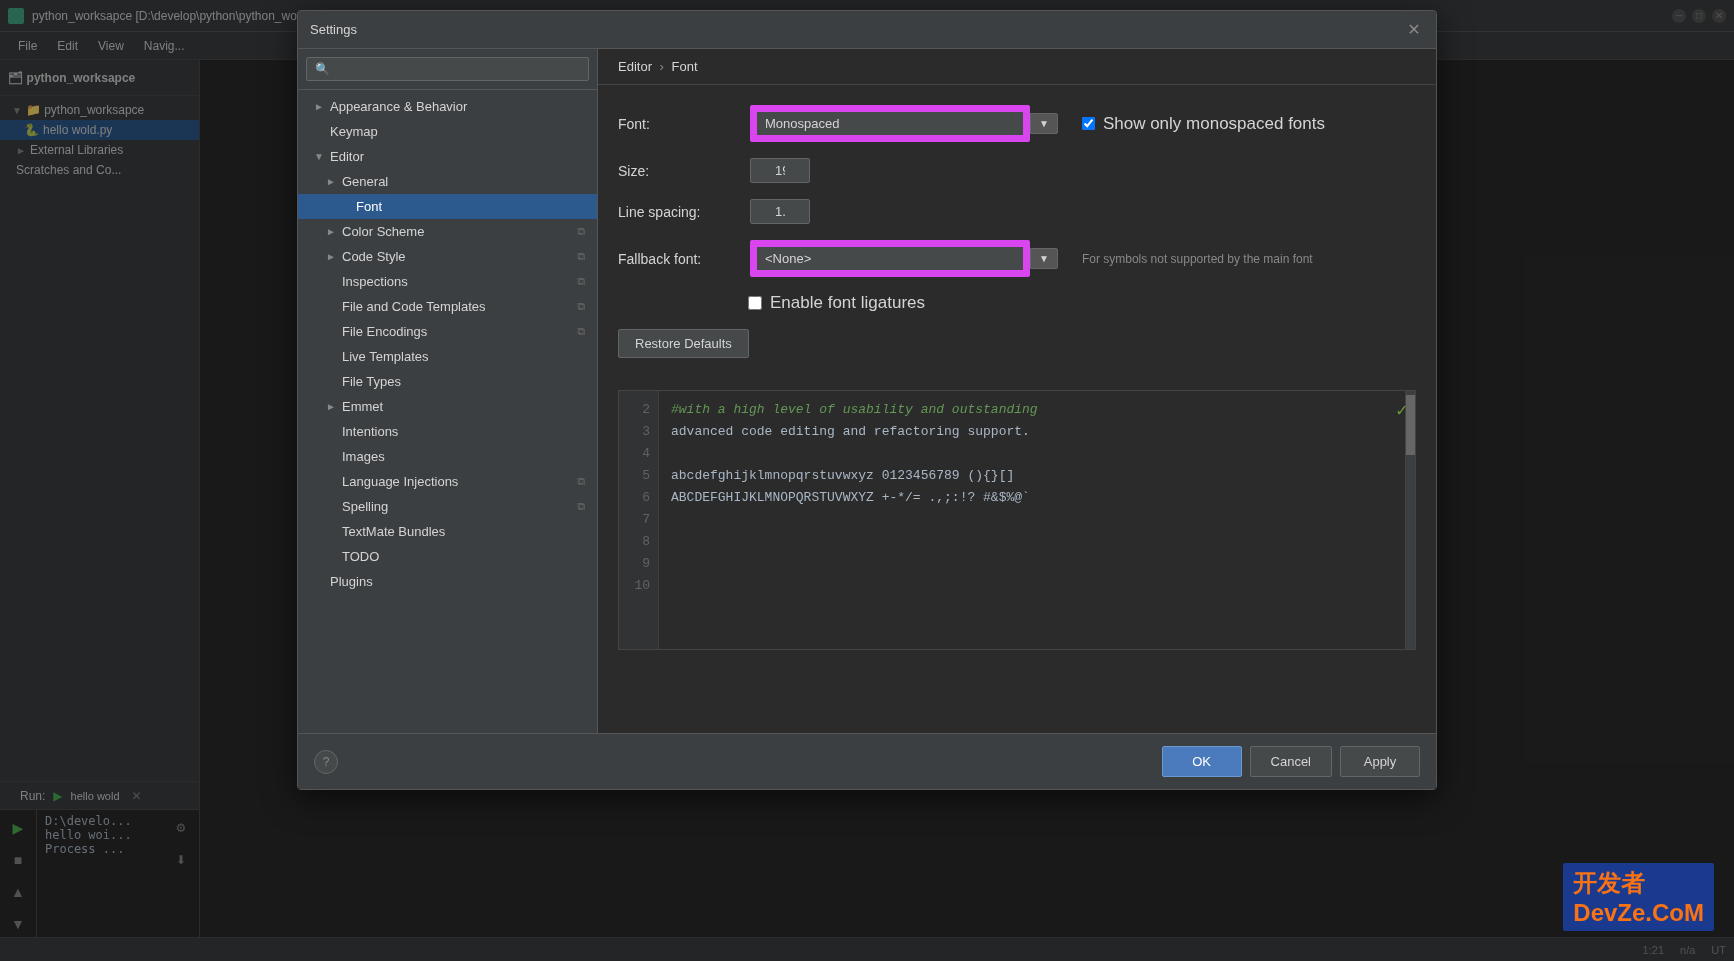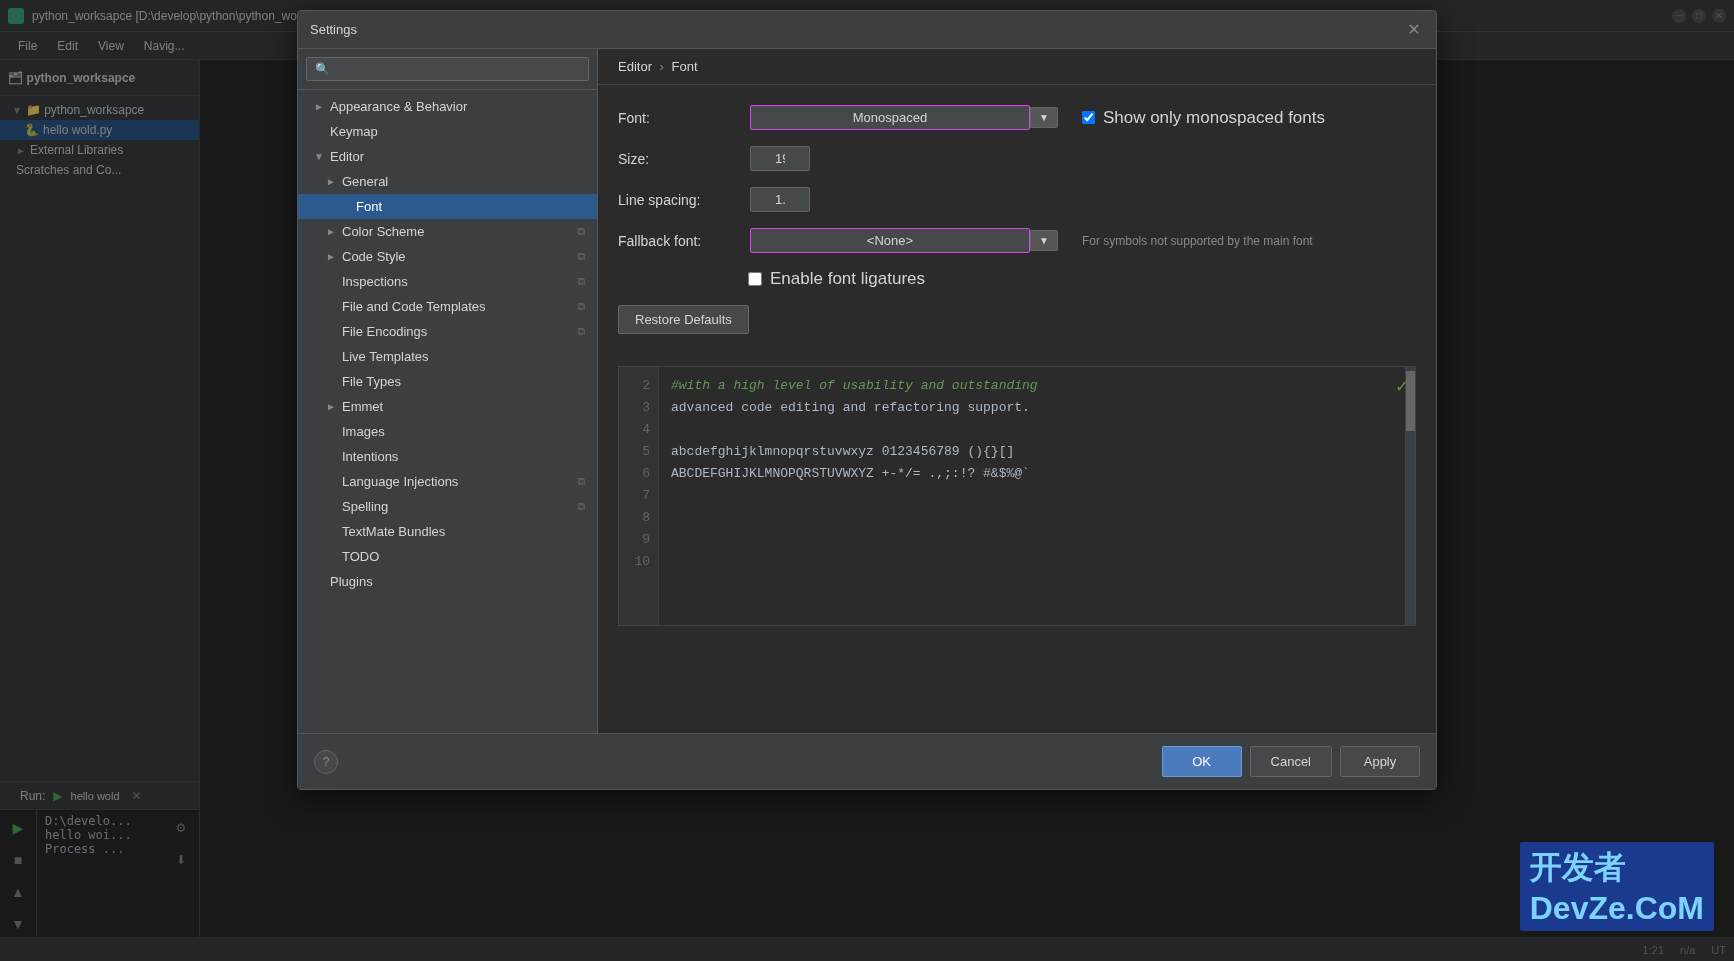--- a/index.html
+++ b/index.html
@@ -300,27 +300,26 @@
       flex-shrink: 0;
     }
     .font-select-wrapper {
       display: flex;
       align-items: center;
       gap: 4px;
     }
     .font-select {
       width: 280px;
       background: #45494a;
-      border: 1px solid #d946ef;
+      border: 7px solid #d946ef;
       color: #d4d4d4;
       padding: 4px 8px;
       font-size: 13px;
       outline: none;
       border-radius: 2px;
-      text-align: center;
       -webkit-appearance: none;
     }
     .select-arrow {
       background: #555;
       border: 1px solid #636569;
       color: #d4d4d4;
       padding: 4px 8px;
       cursor: pointer;
       border-radius: 0 2px 2px 0;
       margin-left: -4px;
@@ -491,22 +490,22 @@
       margin-left: auto;
       display: flex; gap: 16px;
       align-items: center;
     }
 
     
     .watermark {
       position: absolute;
       bottom: 30px;
       right: 20px;
-      color: #7dd3fc;
-      font-size: 32px;
+      color: #f97316;
+      font-size: 24px;
       font-weight: bold;
       background: #1a3a8f;
       padding: 4px 10px;
       border-radius: 2px;
       z-index: 200;
       font-family: 'SimHei', 'Microsoft YaHei', sans-serif;
     }
 
     .nav-item .copy-icon {
       margin-left: auto;
@@ -691,26 +690,26 @@
               <span>File Types</span>
             </div>
 
             <div class="nav-item level2">
               <span class="expand-arrow collapsed"></span>
               <span>Emmet</span>
             </div>
 
             <div class="nav-item level2">
               <span style="width:10px;"></span>
+              <span>Intentions</span>
+            </div>
+
+            <div class="nav-item level2">
+              <span style="width:10px;"></span>
               <span>Images</span>
-            </div>
-
-            <div class="nav-item level2">
-              <span style="width:10px;"></span>
-              <span>Intentions</span>
             </div>
 
             <div class="nav-item level2">
               <span style="width:10px;"></span>
               <span>Language Injections</span>
               <span class="copy-icon" style="margin-left:auto;color:#666;font-size:11px;">⧉</span>
             </div>
 
             <div class="nav-item level2">
               <span style="width:10px;"></span>

